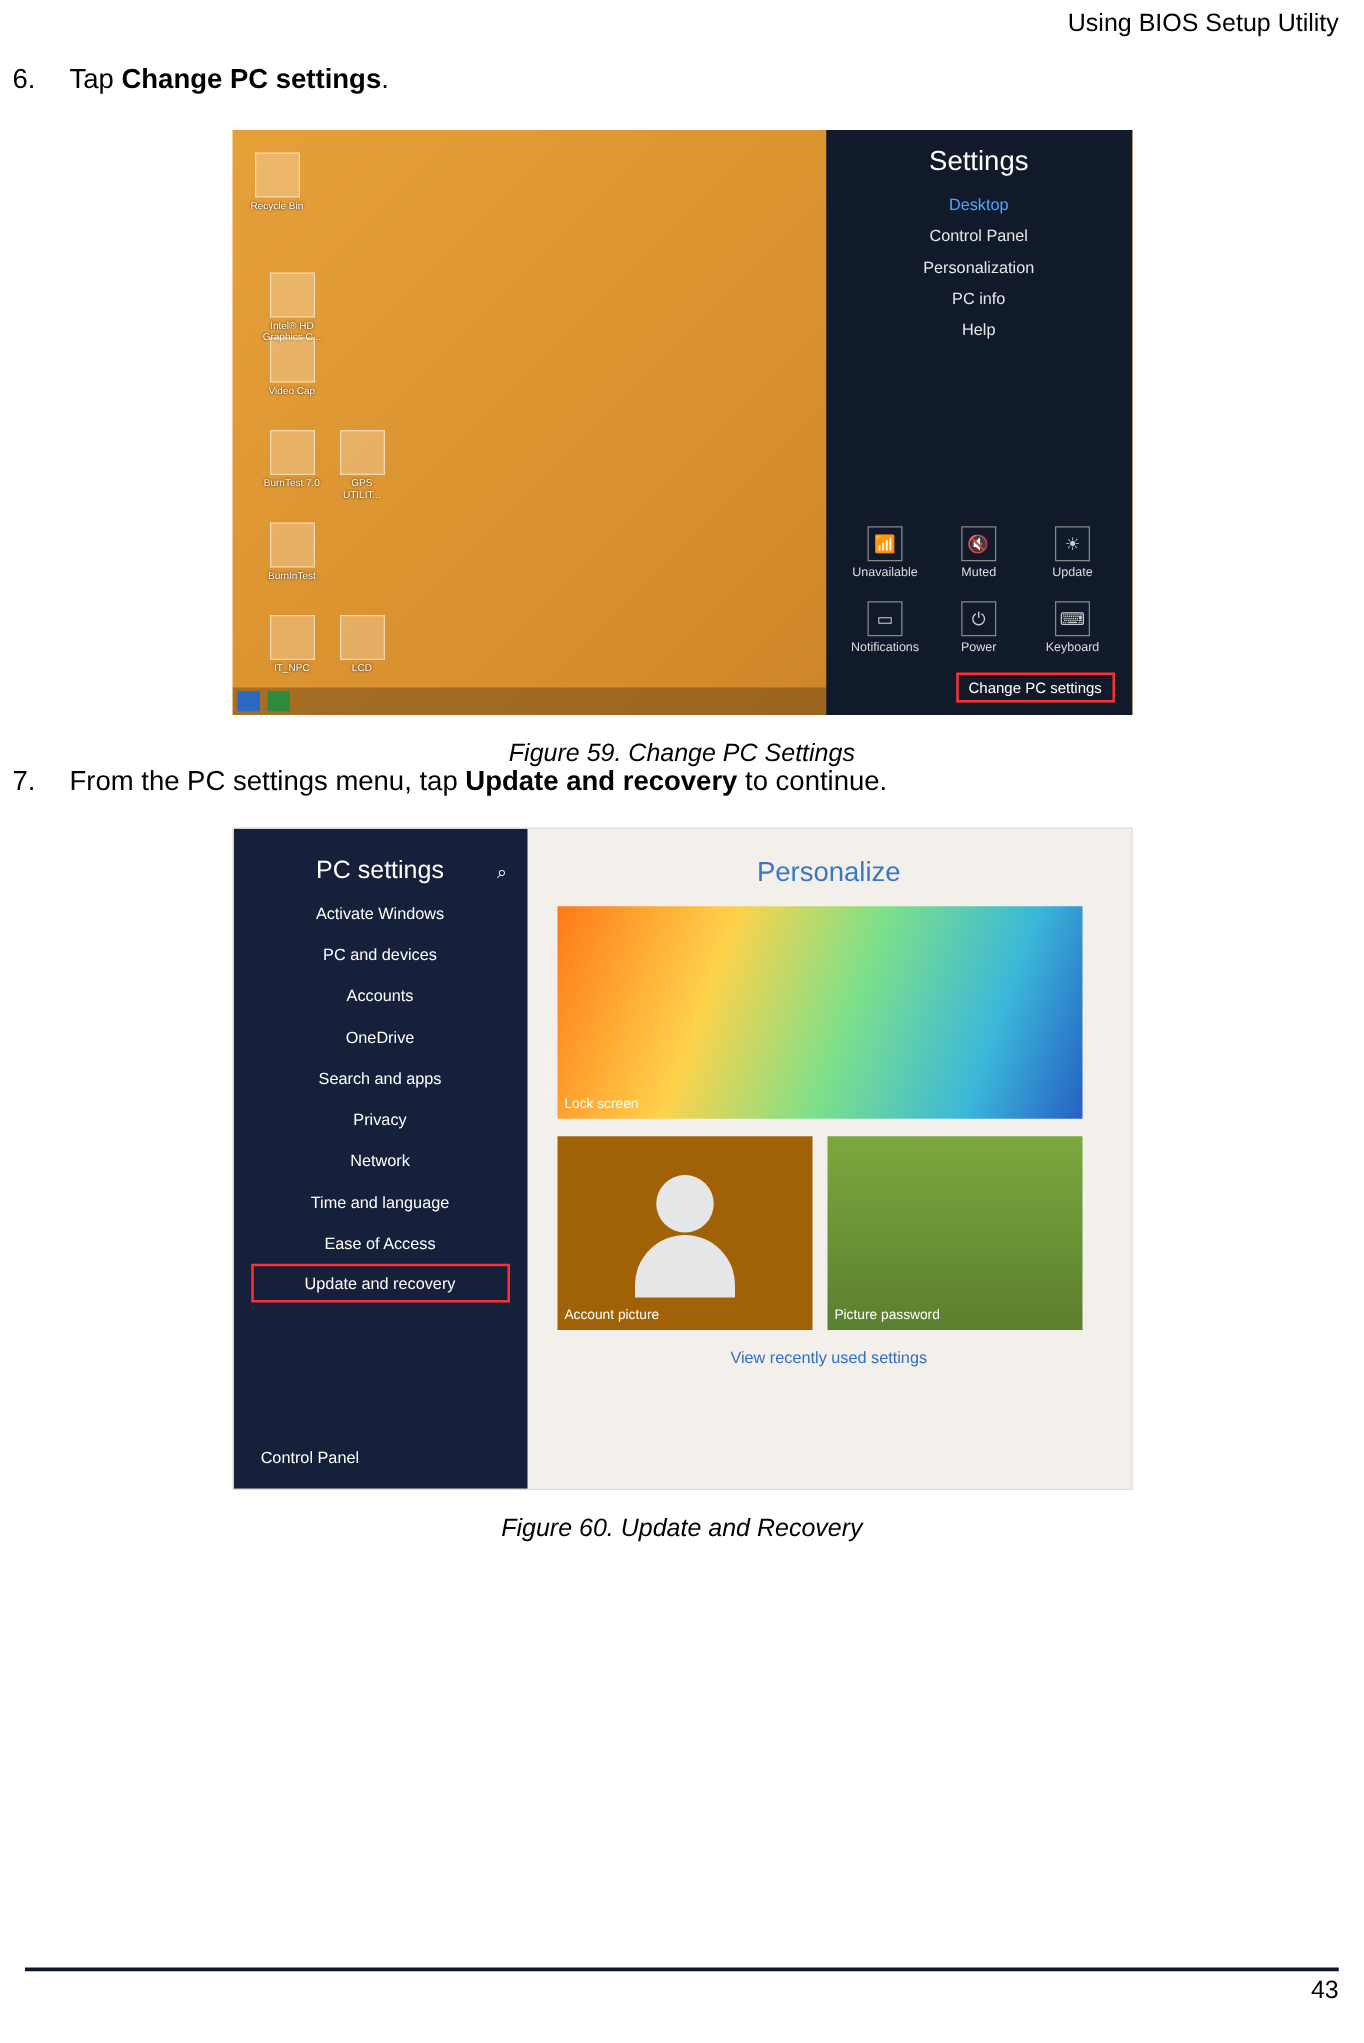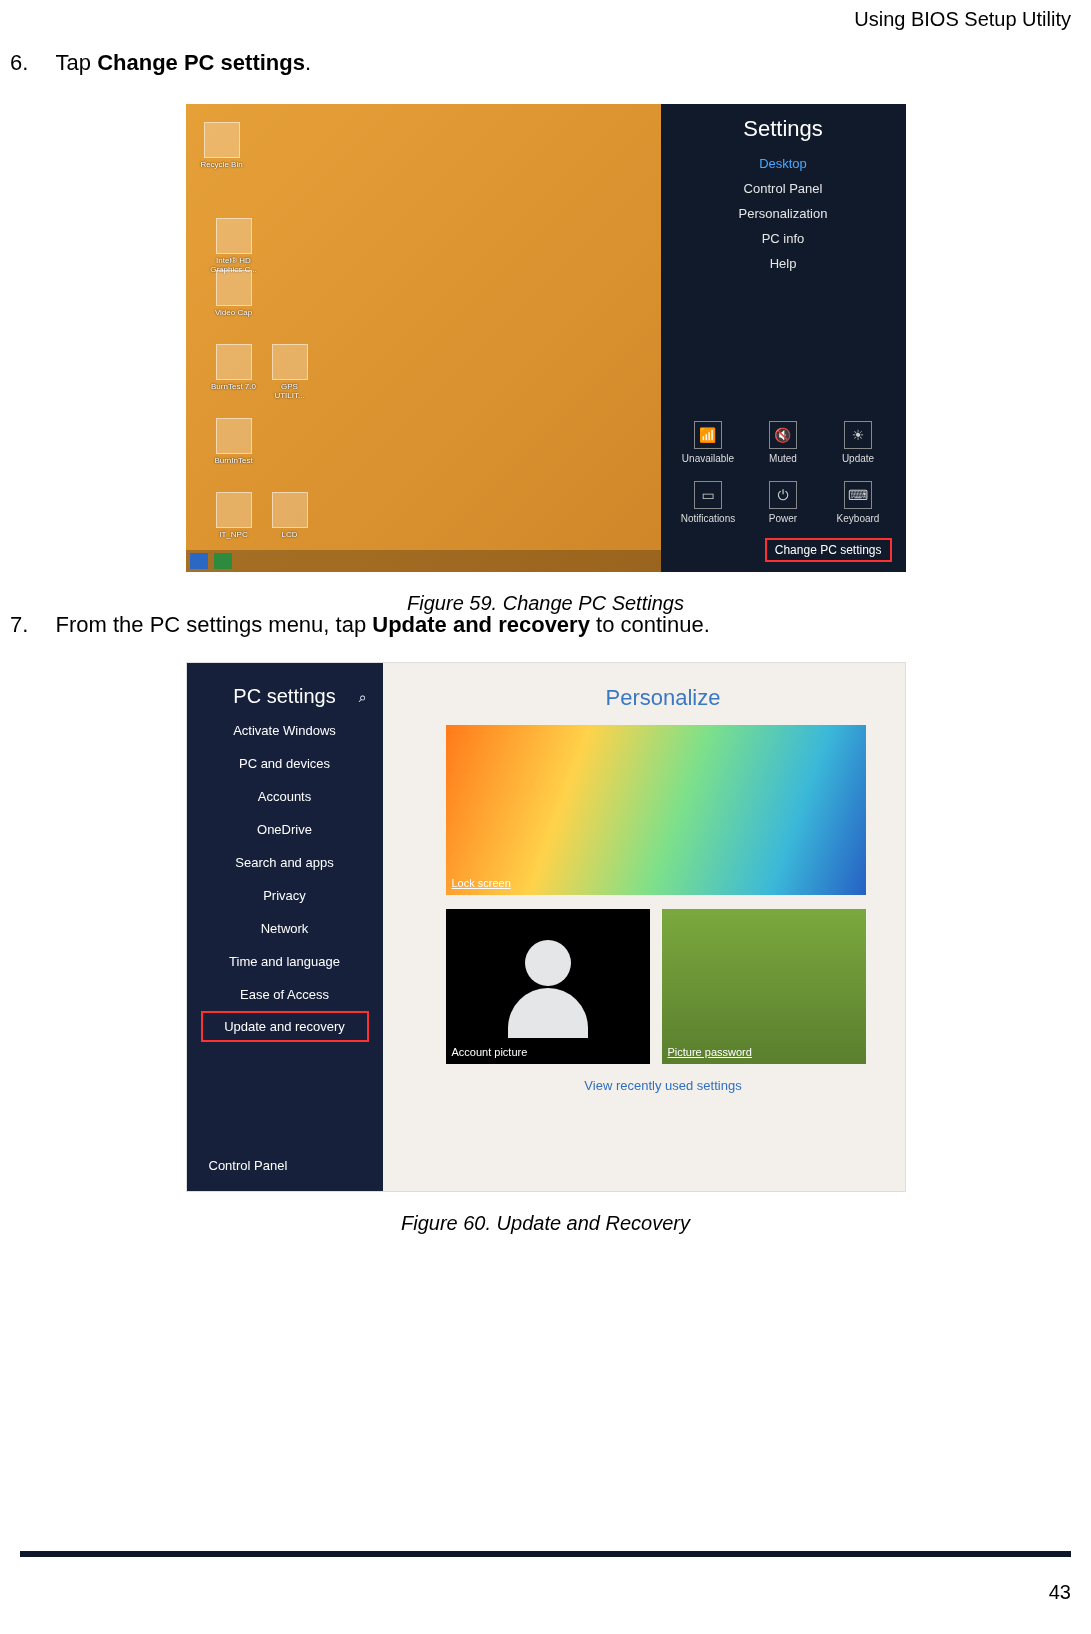--- a/index.html
+++ b/index.html
@@ -60,42 +60,42 @@
   .taskbar .tb{width:18px;height:16px;background:#2b68c4;}
   .taskbar .tb2{width:18px;height:16px;background:#2e8b3d;}
 
   
   .fig60 {
     width: 720px; height: 530px; margin:0 auto;
     position:relative; background:#f3f0eb; overflow:hidden;
     border:1px solid #ddd;
   }
   .pcs-side {
-    position:absolute; left:0; top:0; width:196px; height:100%;
+    position:absolute; left:0; top:0; width:235px; height:100%;
     background:#16203a; color:#fff; padding:22px 0 0 0;
     font-size:13px;
   }
   .pcs-title{font-size:20px;font-weight:300;padding:0 20px 6px;}
   .pcs-search{position:absolute; top:26px; right:16px; font-size:14px;color:#fff;}
   .pcs-item{padding:9px 22px;}
   .pcs-item.highlight{border:2px solid #ff3030;margin:0 14px;padding:6px 8px;}
   .pcs-bottom{position:absolute;bottom:18px;left:22px;font-size:13px;}
   .pcs-main{position:absolute;left:235px;right:0;top:0;bottom:0;padding:22px 24px;}
   .pcs-main h2{font-size:22px;font-weight:300;color:#3a78c3;margin-bottom:14px;}
   .tile-row{display:flex;gap:12px;margin-bottom:14px;}
-  .tile{position:relative;color:#fff;font-size:11px;display:flex;align-items:flex-end;padding:6px;text-decoration:underline;}
+  .tile{position:relative;color:#fff;font-size:11px;display:flex;align-items:flex-end;padding:6px;}
   .tile.lg{width:420px;height:170px;background:linear-gradient(110deg,#ff7a1a,#ffd24a 30%,#7de08a 55%,#3bb8d9 80%,#2660c4);}
   .tile.sm{width:204px;height:155px;}
-  .tile.avatar{background:#000000;justify-content:flex-start;}
+  .tile.avatar{background:#a16207;justify-content:flex-start;}
   .tile.flowers{background:linear-gradient(180deg,#7ba83e,#5a7f2e);}
   .link{color:#2f6fc2;font-size:13px;margin-top:14px;display:block;}
 
   .page-footer{
     position:absolute; bottom:30px; left:20px; right:20px;
-    border-top:6px solid #0f172a; padding-top:24px; text-align:right;
+    border-top:3px solid #0f172a; padding-top:4px; text-align:right;
     font-size:20px;
   }
 
   
   .sil{width:90px;height:110px;position:relative;margin:auto;}
   .sil .head{width:46px;height:46px;border-radius:50%;background:#e4e6e8;margin:8px auto 0;}
   .sil .body{width:80px;height:50px;border-radius:40px 40px 0 0;background:#e4e6e8;margin:2px auto 0;}
 </style>
 </head>
 <body>

